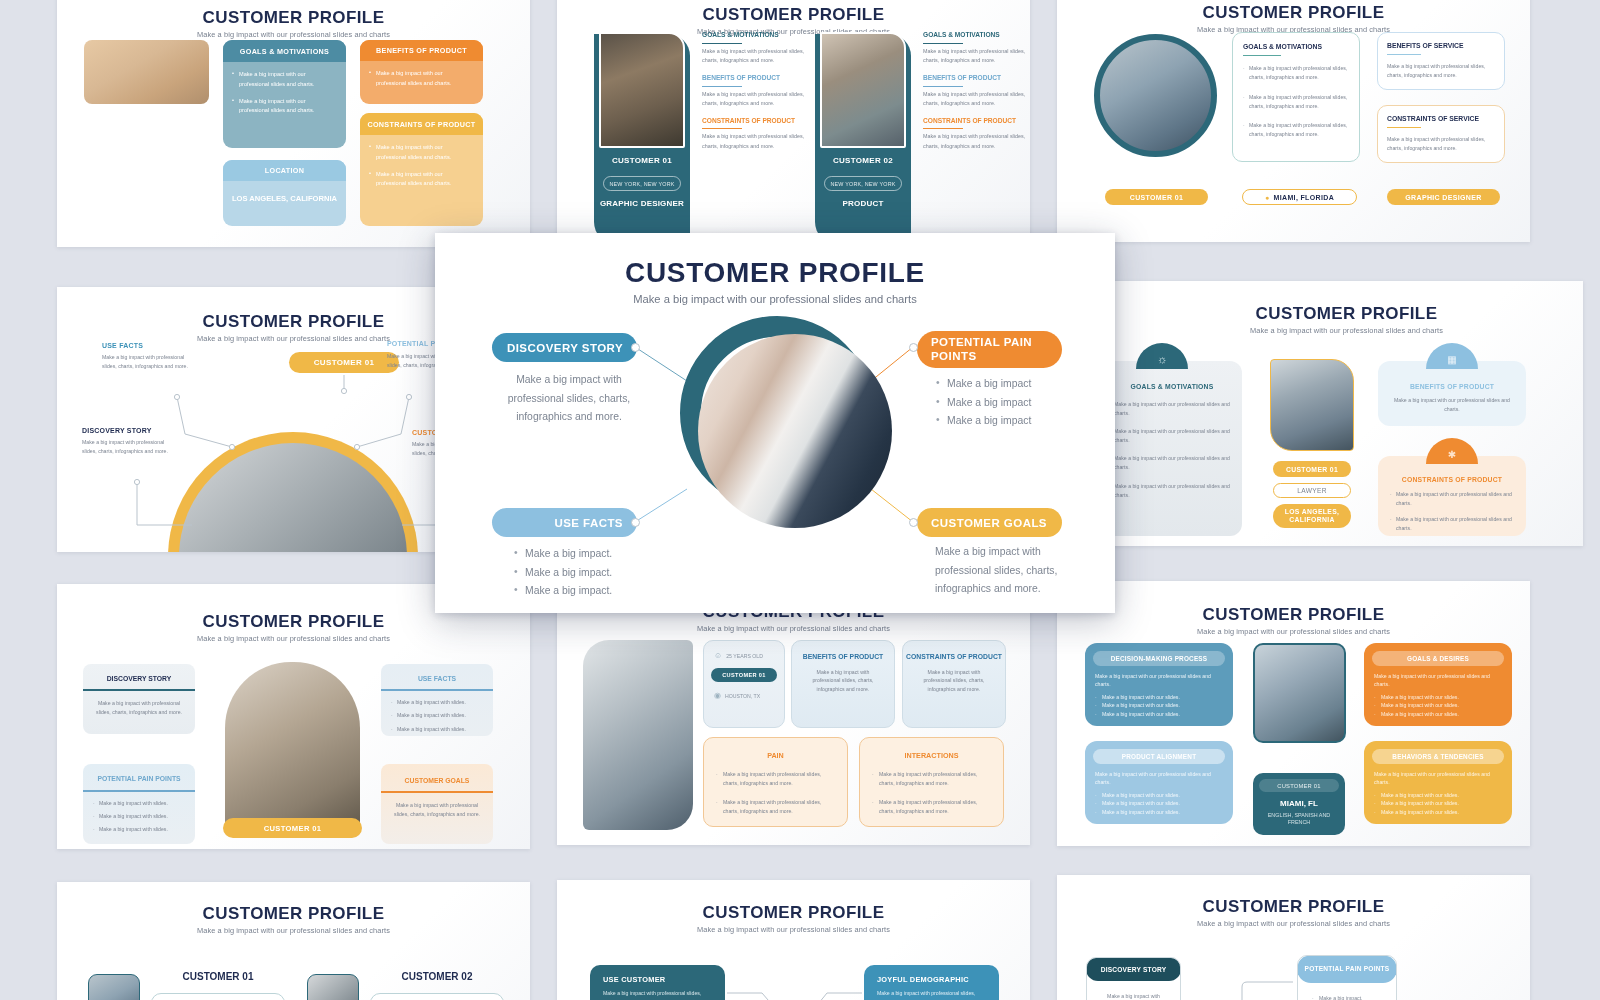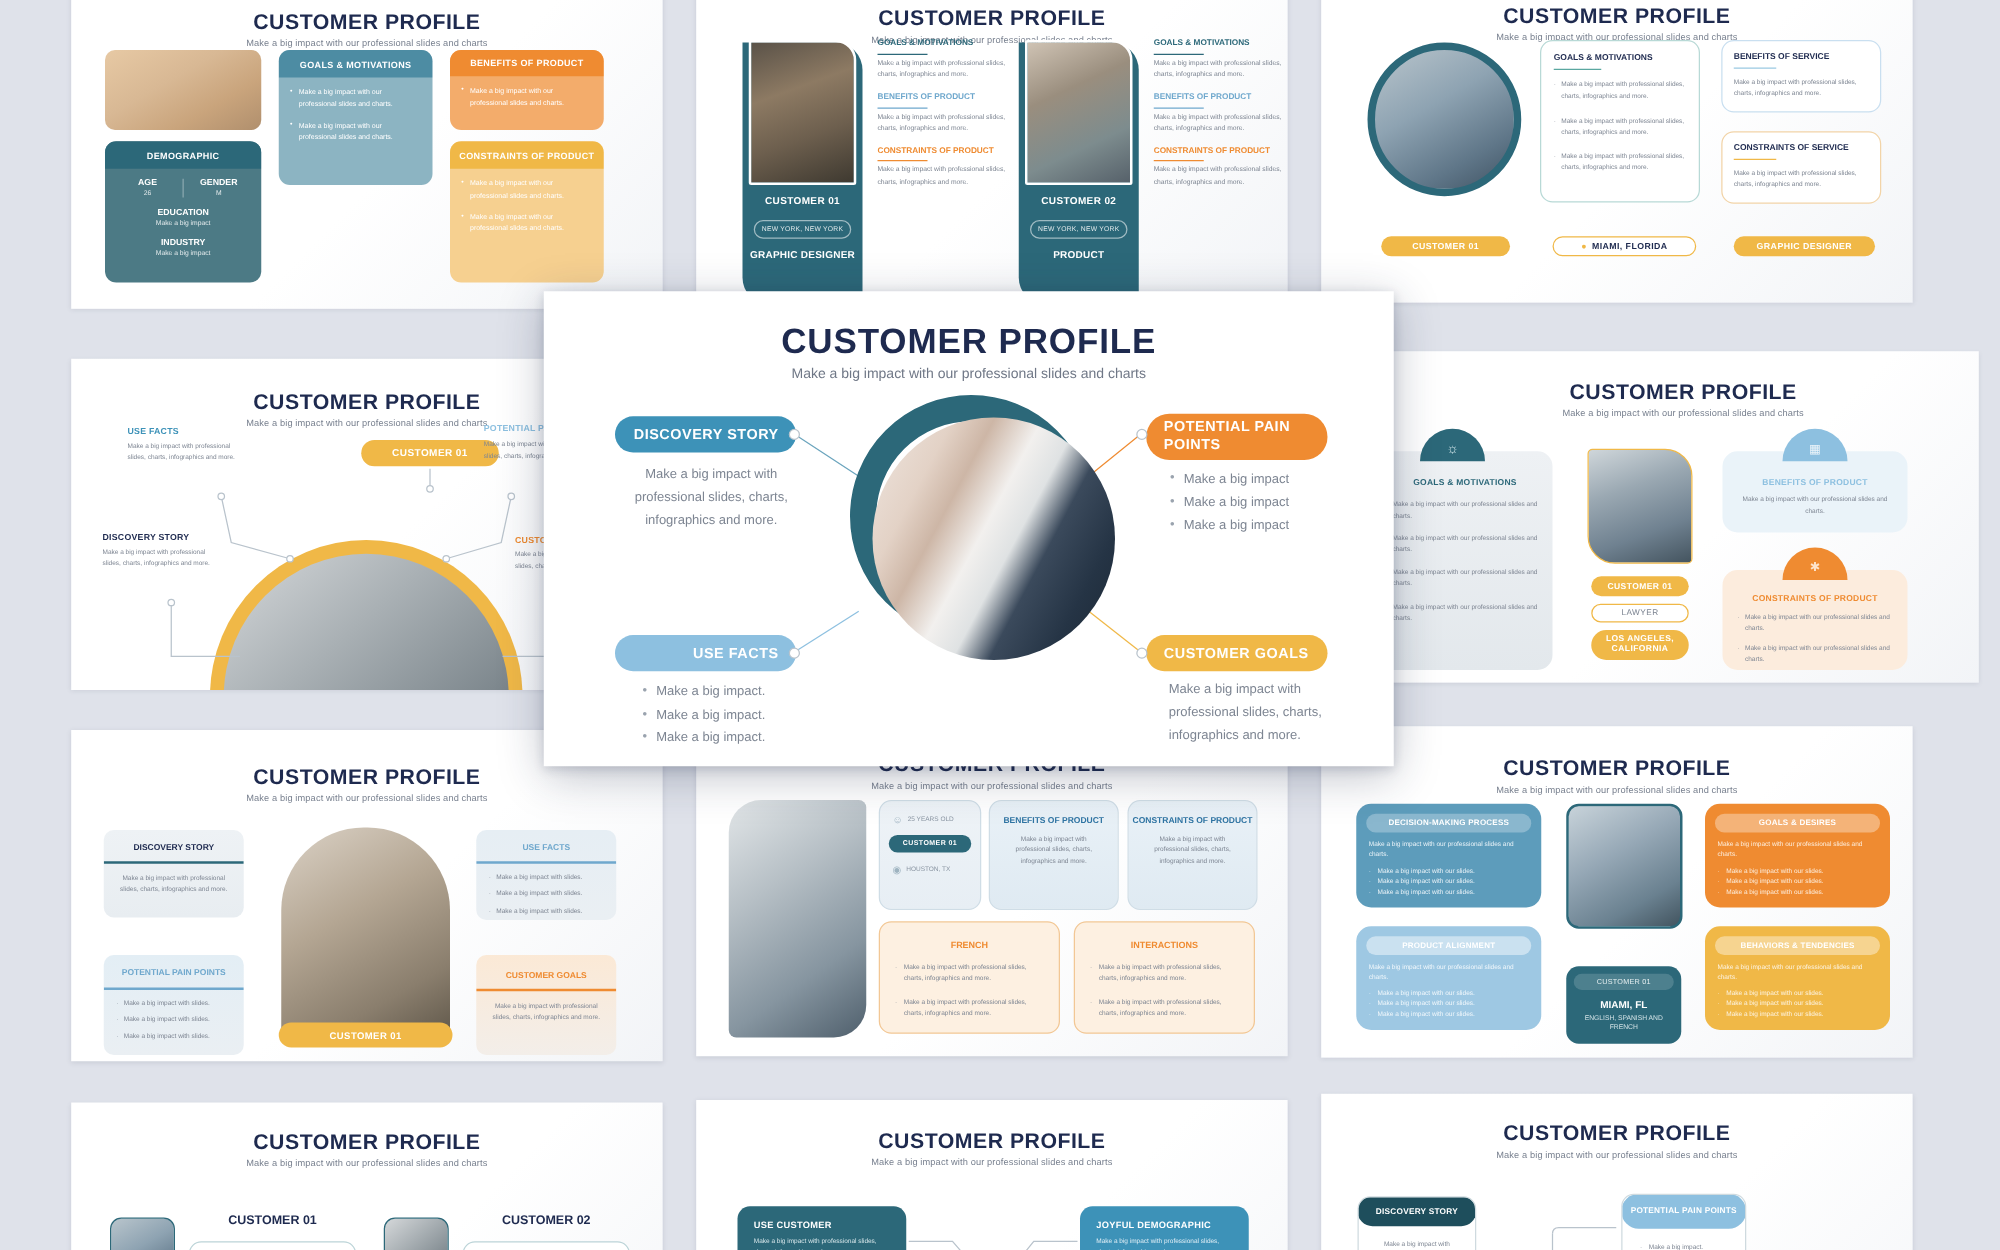--- a/index.html
+++ b/index.html
@@ -115,46 +115,31 @@
 <body>
 
 <div class="gallery">
 
   <div class="slide" style="left:57px;top:-18px;width:473px;height:265px;">
     <div class="hd" style="padding-top:26px;">
       <div class="s-title">CUSTOMER PROFILE</div>
       <div class="s-sub">Make a big impact with our professional slides and charts</div>
     </div>
     <div class="photo ph-a" style="position:absolute;left:27px;top:58px;width:125px;height:64px;border-radius:8px;"></div>
-    <div class="card" style="position:absolute;left:27px;top:131px;width:125px;height:113px;background:#4c7a85;">
-      <div class="card-hd" style="height:22px;background:#2c6879;">DEMOGRAPHIC</div>
-      <div style="padding:8px 6px;color:#fff;text-align:center;">
-        <div style="display:flex;">
-          <div style="flex:1;border-right:1px solid rgba(255,255,255,.35);">
-            <div style="font-size:7px;font-weight:bold;">AGE</div>
-            <div style="font-size:5.4px;opacity:.85;margin-top:2px;">26</div>
-          </div>
-          <div style="flex:1;">
-            <div style="font-size:7px;font-weight:bold;">GENDER</div>
-            <div style="font-size:5.4px;opacity:.85;margin-top:2px;">M</div>
-          </div>
-        </div>
-        <div style="font-size:7px;font-weight:bold;margin-top:9px;">EDUCATION</div>
-        <div style="font-size:5.4px;opacity:.85;margin-top:2px;">Make a big impact</div>
-        <div style="font-size:7px;font-weight:bold;margin-top:9px;">INDUSTRY</div>
-        <div style="font-size:5.4px;opacity:.85;margin-top:2px;">Make a big impact</div>
-      </div>
-    </div>
 
     <div class="card" style="position:absolute;left:166px;top:58px;width:123px;height:108px;background:#8cb4c2;">
       <div class="card-hd" style="height:22px;background:#4d8ca3;">GOALS &amp; MOTIVATIONS</div>
       <ul class="card-bd" style="color:#fff;">
         <li>Make a big impact with our professional slides and charts.</li>
         <li>Make a big impact with our professional slides and charts.</li>
       </ul>
+    </div>
+    <div class="card" style="position:absolute;left:166px;top:178px;width:123px;height:66px;background:#b8d7e8;">
+      <div class="card-hd" style="height:21px;background:#9ac9e2;">LOCATION</div>
+      <div style="padding:13px 6px;text-align:center;font-size:7.6px;font-weight:bold;color:#fff;line-height:1.35;">LOS ANGELES, CALIFORNIA</div>
     </div>
 
     <div class="card" style="position:absolute;left:303px;top:58px;width:123px;height:64px;background:#f3ac6b;">
       <div class="card-hd" style="height:21px;background:#ef8b31;">BENEFITS OF PRODUCT</div>
       <ul class="card-bd" style="color:#fff;">
         <li>Make a big impact with our professional slides and charts.</li>
       </ul>
     </div>
     <div class="card" style="position:absolute;left:303px;top:131px;width:123px;height:113px;background:#f6d090;">
       <div class="card-hd" style="height:22px;background:#f0b847;">CONSTRAINTS OF PRODUCT</div>
@@ -386,21 +371,21 @@
     </div>
     <div class="card" style="position:absolute;left:234px;top:60px;width:104px;height:88px;background:linear-gradient(180deg,#e9f1f7,#dfeaf2);border:1px solid #cfdde6;border-radius:10px;">
       <div style="font-size:6.8px;font-weight:bold;color:#2f74a3;text-align:center;padding-top:12px;line-height:1.3;">BENEFITS OF PRODUCT</div>
       <div style="padding:6px 10px;font-size:5.2px;color:#7d8592;line-height:1.65;text-align:center;">Make a big impact with professional slides, charts, infographics and more.</div>
     </div>
     <div class="card" style="position:absolute;left:345px;top:60px;width:104px;height:88px;background:linear-gradient(180deg,#e9f1f7,#dfeaf2);border:1px solid #cfdde6;border-radius:10px;">
       <div style="font-size:6.8px;font-weight:bold;color:#2f74a3;text-align:center;padding-top:12px;line-height:1.3;">CONSTRAINTS OF PRODUCT</div>
       <div style="padding:6px 10px;font-size:5.2px;color:#7d8592;line-height:1.65;text-align:center;">Make a big impact with professional slides, charts, infographics and more.</div>
     </div>
     <div class="card" style="position:absolute;left:146px;top:157px;width:145px;height:90px;background:#fdf0e1;border:1px solid #f2c795;border-radius:10px;">
-      <div style="font-size:7.2px;font-weight:bold;color:#ef8b31;text-align:center;padding-top:13px;">FRENCH</div>
+      <div style="font-size:7.2px;font-weight:bold;color:#ef8b31;text-align:center;padding-top:13px;">PAIN</div>
       <ul style="padding:10px 12px;font-size:5.2px;color:#7d8592;line-height:1.7;list-style:none;">
         <li style="position:relative;padding-left:7px;margin-bottom:10px;"><span style="position:absolute;left:0;">·</span><span>Make a big impact with professional slides, charts, infographics and more.</span></li>
         <li style="position:relative;padding-left:7px;"><span style="position:absolute;left:0;">·</span><span>Make a big impact with professional slides, charts, infographics and more.</span></li>
       </ul>
     </div>
     <div class="card" style="position:absolute;left:302px;top:157px;width:145px;height:90px;background:#fdf0e1;border:1px solid #f2c795;border-radius:10px;">
       <div style="font-size:7.2px;font-weight:bold;color:#ef8b31;text-align:center;padding-top:13px;">INTERACTIONS</div>
       <ul style="padding:10px 12px;font-size:5.2px;color:#7d8592;line-height:1.7;list-style:none;">
         <li style="position:relative;padding-left:7px;margin-bottom:10px;"><span style="position:absolute;left:0;">·</span><span>Make a big impact with professional slides, charts, infographics and more.</span></li>
         <li style="position:relative;padding-left:7px;"><span style="position:absolute;left:0;">·</span><span>Make a big impact with professional slides, charts, infographics and more.</span></li>

